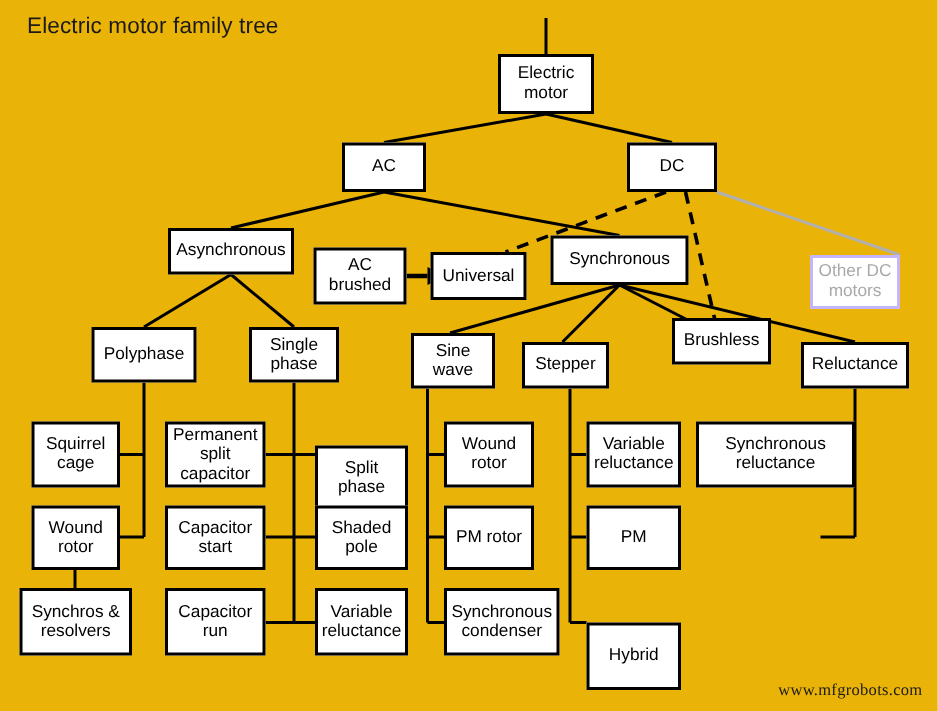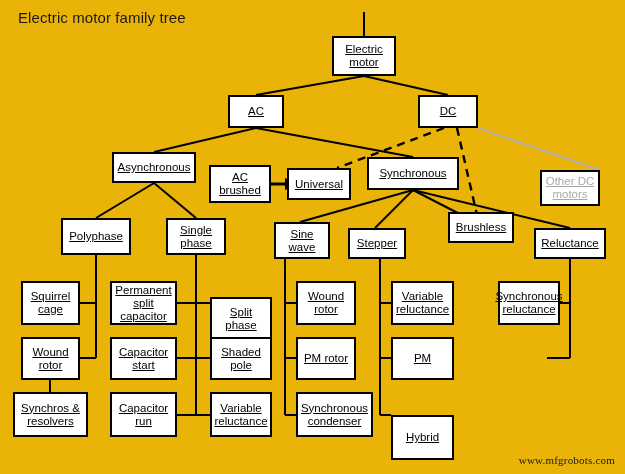--- a/index.html
+++ b/index.html
@@ -44,24 +44,23 @@
     background: #ffffff;
     display: flex;
     align-items: center;
     justify-content: center;
     text-align: center;
     font-size: 11.5px;
     line-height: 13px;
     color: #000000;
     padding: 1px 2px;
     z-index: 3;
-    text-decoration: underline;
   }
   .node.ghost {
-    border: 2px solid #000000;
+    border: 2px solid #c4b5fd;
     color: #a9a9a9;
     z-index: 2;
   }
   #watermark {
     position: absolute;
     right: 10px;
     bottom: 8px;
     font-family: "Liberation Serif", serif;
     font-size: 11px;
     color: #1a1a1a;
@@ -147,21 +146,21 @@
   <div class="node" style="left:274px; top:222px; width:56px; height:37px;">Sine wave</div>
   <div class="node" style="left:348px; top:228px; width:58px; height:31px;">Stepper</div>
   <div class="node" style="left:448px; top:212px; width:66px; height:31px;">Brushless</div>
   <div class="node" style="left:534px; top:228px; width:72px; height:31px;">Reluctance</div>
 
   <div class="node" style="left:21px; top:281px; width:59px; height:44px;">Squirrel cage</div>
   <div class="node" style="left:110px; top:281px; width:67px; height:44px;">Permanent split capacitor</div>
   <div class="node" style="left:210px; top:297px; width:62px; height:44px;">Split phase</div>
   <div class="node" style="left:296px; top:281px; width:60px; height:44px;">Wound rotor</div>
   <div class="node" style="left:391px; top:281px; width:63px; height:44px;">Variable reluctance</div>
-  <div class="node" style="left:464px; top:281px; width:62px; height:44px;margin-left:34px;">Synchronous reluctance</div>
+  <div class="node" style="left:464px; top:281px; width:106px; height:44px;">Synchronous reluctance</div>
 
   <div class="node" style="left:21px; top:337px; width:59px; height:43px;">Wound rotor</div>
   <div class="node" style="left:110px; top:337px; width:67px; height:43px;">Capacitor start</div>
   <div class="node" style="left:210px; top:337px; width:62px; height:43px;">Shaded pole</div>
   <div class="node" style="left:296px; top:337px; width:60px; height:43px;">PM rotor</div>
   <div class="node" style="left:391px; top:337px; width:63px; height:43px;">PM</div>
 
   <div class="node" style="left:13px; top:392px; width:75px; height:45px;">Synchros &amp; resolvers</div>
   <div class="node" style="left:110px; top:392px; width:67px; height:45px;">Capacitor run</div>
   <div class="node" style="left:210px; top:392px; width:62px; height:45px;">Variable reluctance</div>

